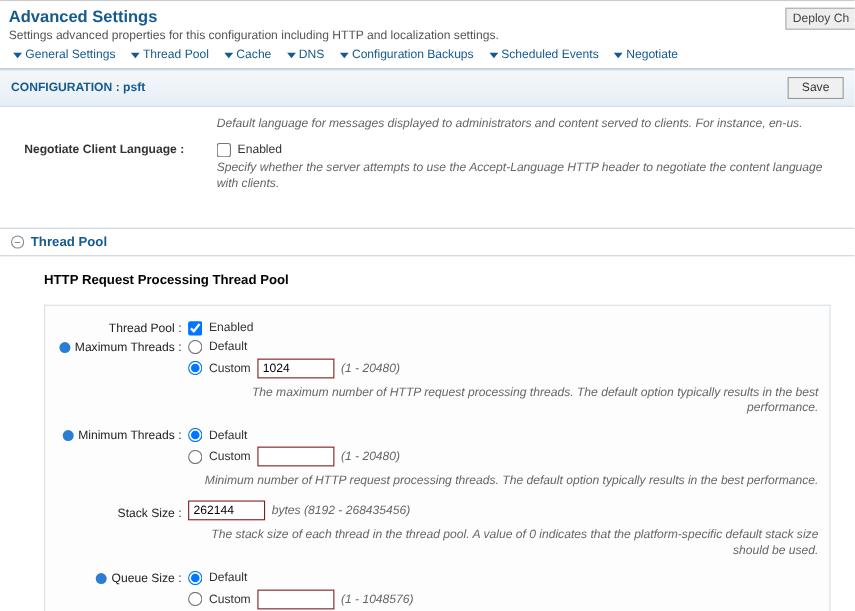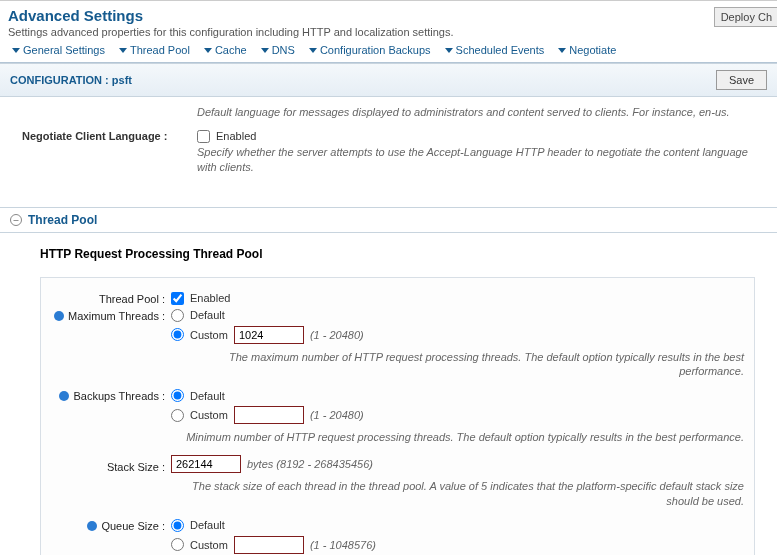--- a/index.html
+++ b/index.html
@@ -138,21 +138,21 @@
         <span>Custom</span>
         <input type="text" value="1024" style="">
         <span class="hint">(1 - 20480)</span>
       </div>
     </div>
     <div class="field-desc">The maximum number of HTTP request processing threads. The default option typically results in the best performance.</div>
 
     <div class="row">
       <div class="label-col">
           <span class="restart-dot"></span>
-          <span>Backups Threads :</span>
+          <span>Minimum Threads :</span>
         </div>
       <div class="val-col">
         <input type="radio" name="minthreads" checked="" style="">
         <span>Default</span>
       </div>
     </div>
     <div class="row">
       <div class="label-col"></div>
       <div class="val-col">
         <input type="radio" name="minthreads" style="">
@@ -165,21 +165,21 @@
 
     <div class="row">
       <div class="label-col">
           <span>Stack Size :</span>
         </div>
       <div class="val-col">
         <input type="text" value="262144" style="">
         <span class="hint">bytes (8192 - 268435456)</span>
       </div>
     </div>
-    <div class="field-desc">The stack size of each thread in the thread pool. A value of 5 indicates that the platform-specific default stack size should be used.</div>
+    <div class="field-desc">The stack size of each thread in the thread pool. A value of 0 indicates that the platform-specific default stack size should be used.</div>
 
     <div class="row">
       <div class="label-col">
           <span class="restart-dot"></span>
           <span>Queue Size :</span>
         </div>
       <div class="val-col">
         <input type="radio" name="queuesize" checked="" style="">
         <span>Default</span>
       </div>

